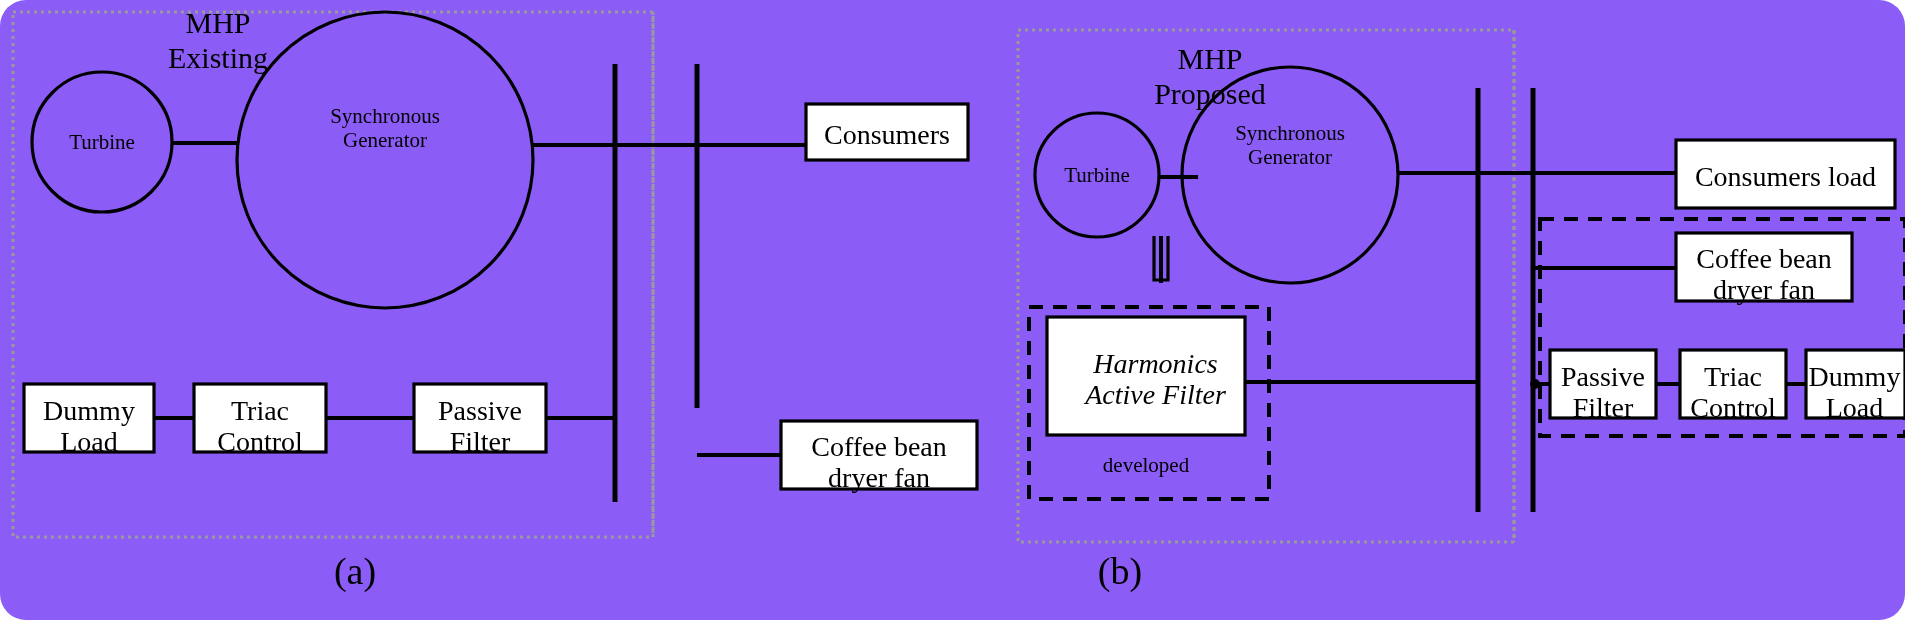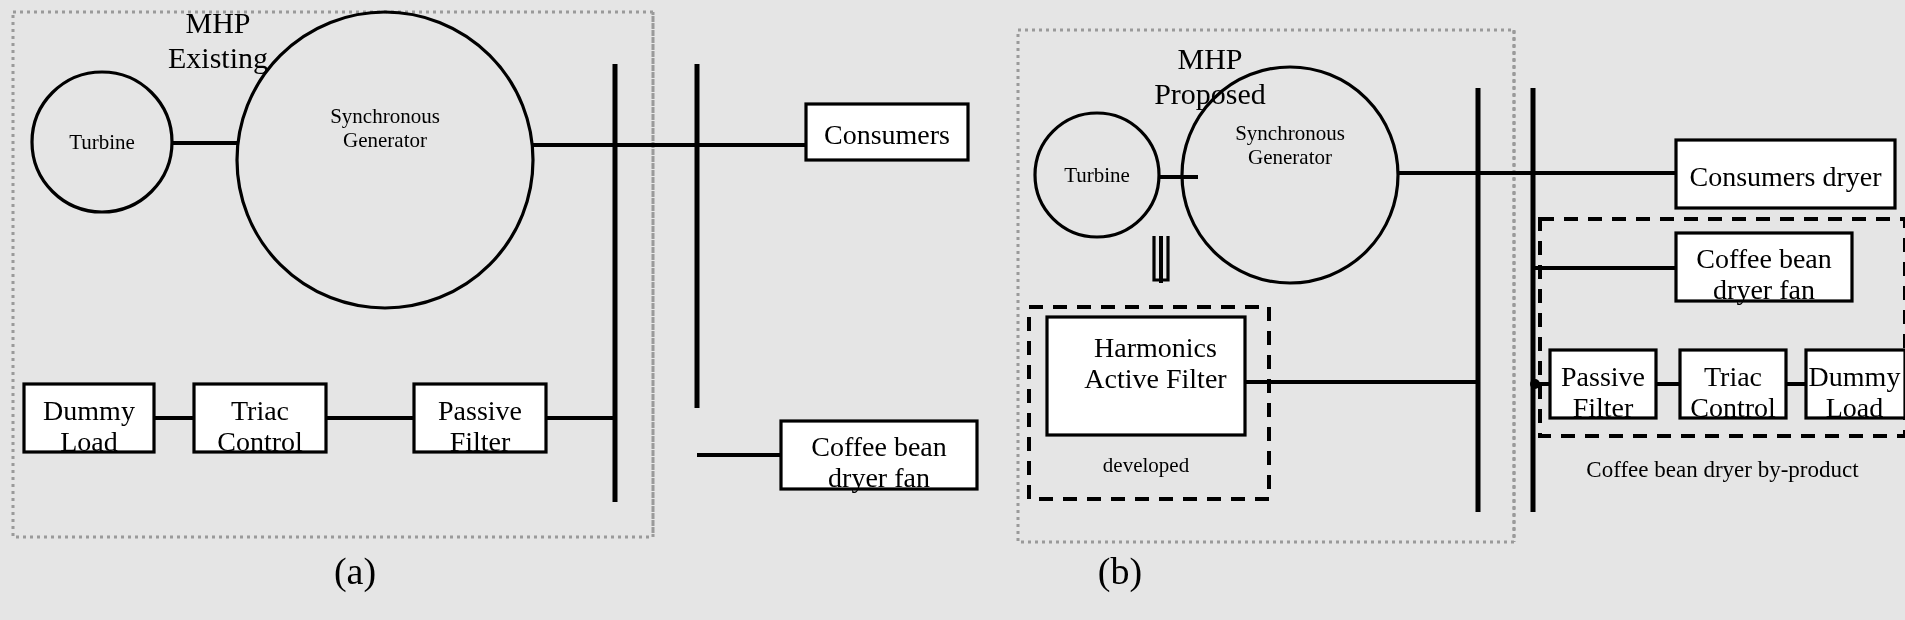--- a/index.html
+++ b/index.html
@@ -8,22 +8,23 @@
     background: #ffffff;
   }
   body {
     font-family: "Liberation Serif", "DejaVu Serif", serif;
     color: #000000;
   }
   #stage {
     position: relative;
     width: 1905px;
     height: 620px;
-    background: #e5e5e5;
+    background: #8b5cf6;
     overflow: hidden;
+    border-radius: 26px;
   }
   svg.layer {
     position: absolute;
     left: 0;
     top: 0;
     width: 1905px;
     height: 620px;
   }
   .lbl {
     position: absolute;
@@ -154,36 +155,35 @@
   <div class="lbl panel-caption" style="left:275px; top:550px; width:160px;">(a)</div>
 
   <div class="lbl group-title" style="left:1110px; top:42px; width:200px;">MHP
 Proposed</div>
 
   <div class="lbl circle-label" style="left:1037px; top:164px; width:120px;">Turbine</div>
 
   <div class="lbl circle-label" style="left:1195px; top:122px; width:190px;">Synchronous
 Generator</div>
 
-  <div class="lbl box-label" style="left:1047px; top:332px; width:217px;">Harmonics
+  <div class="lbl box-label" style="left:1047px; top:348px; width:217px;font-style:italic;">Harmonics
 Active Filter</div>
 
   <div class="lbl region-label" style="left:1047px; top:454px; width:198px;">developed</div>
 
-  <div class="lbl box-label" style="left:1676px; top:161px; width:219px;">Consumers dryer</div>
+  <div class="lbl box-label" style="left:1676px; top:161px; width:219px;">Consumers load</div>
 
   <div class="lbl box-label" style="left:1676px; top:243px; width:176px;">Coffee bean
 dryer fan</div>
 
   <div class="lbl box-label" style="left:1550px; top:361px; width:106px;">Passive
 Filter</div>
 
   <div class="lbl box-label" style="left:1680px; top:361px; width:106px;">Triac
 Control</div>
 
   <div class="lbl box-label" style="left:1804px; top:361px; width:101px;">Dummy
 Load</div>
 
-  <div class="lbl big-region-label" style="left:1545px; top:457px; width:355px;">Coffee bean dryer by-product</div>
 
   <div class="lbl panel-caption" style="left:1040px; top:550px; width:160px;">(b)</div>
 
 </div>
 
 </body></html>

